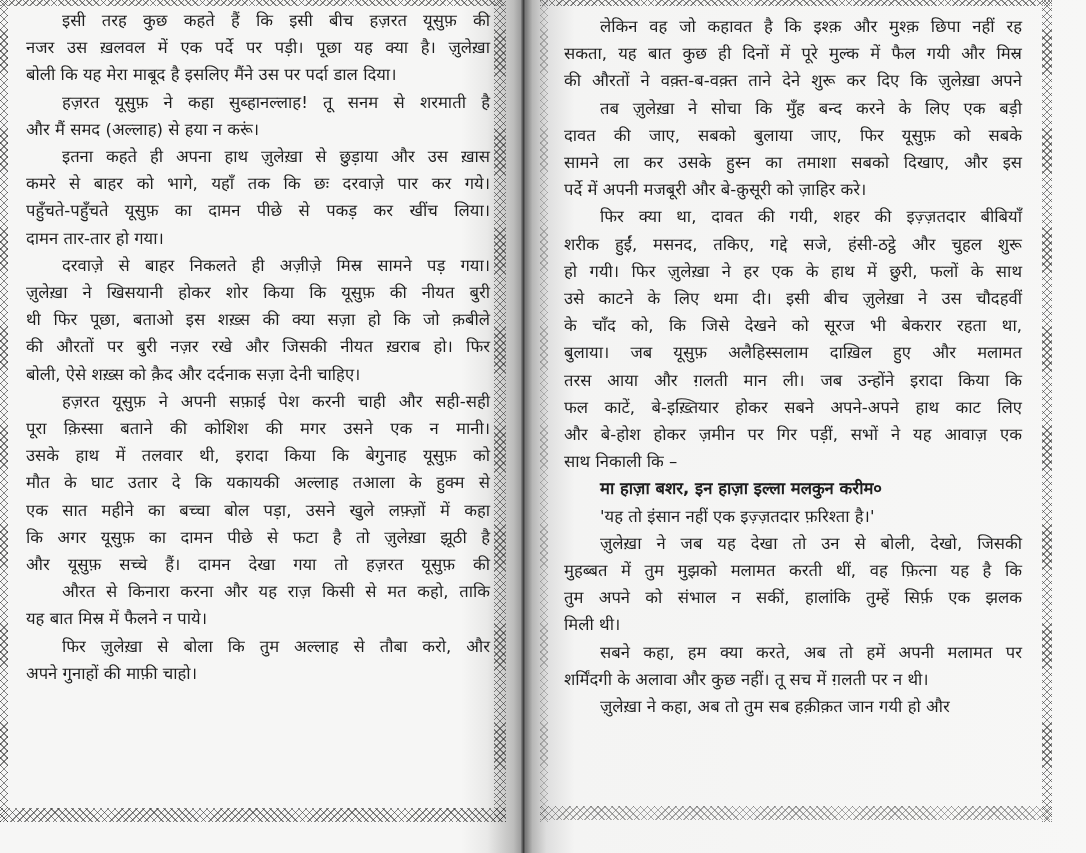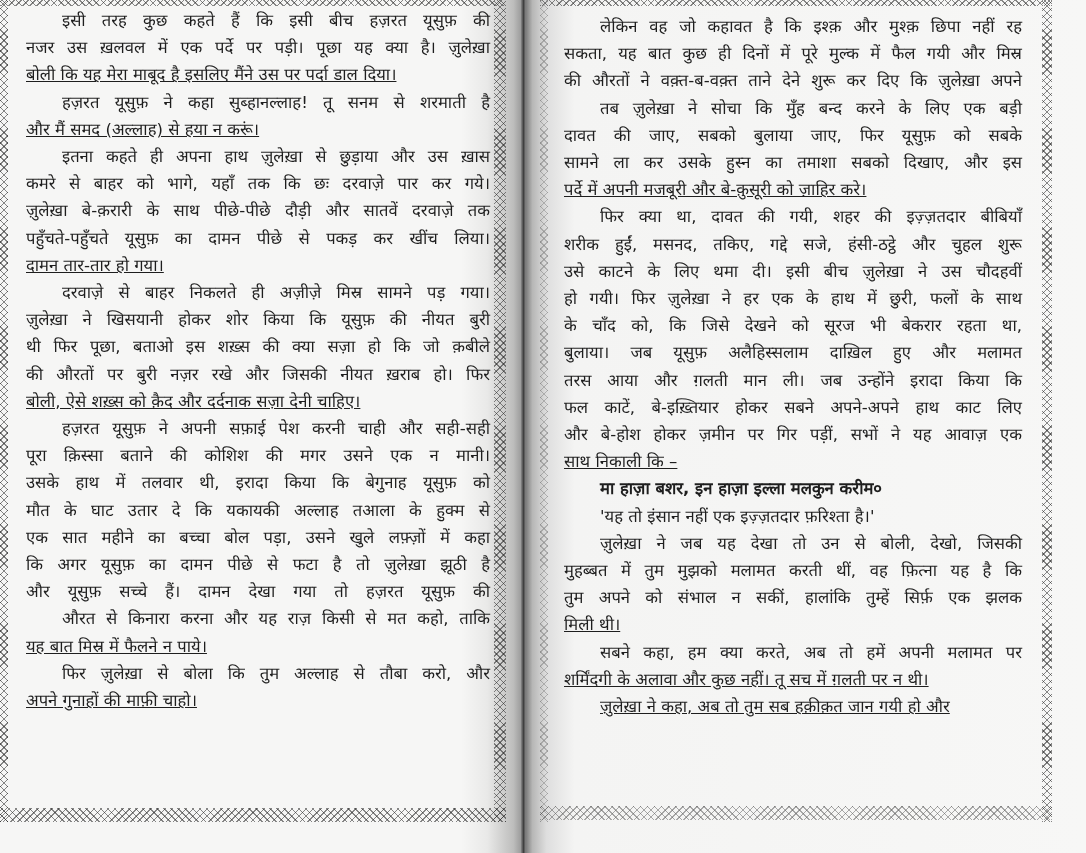--- a/index.html
+++ b/index.html
@@ -36,21 +36,21 @@
   .text-block {
     position: absolute;
     font-size: 16.6px;
     line-height: 27.2px;
     text-align: justify;
   }
   .text-left { left: 26px; top: 7px; width: 464px; }
   .text-right { left: 40px; top: 13px; width: 458px; }
   .para { margin: 0; text-indent: 36px; }
   .line { display: block; text-align: justify; text-align-last: justify; white-space: nowrap; }
-  .line.last { text-align-last: left; text-decoration: underline; }
+  .line.last { text-align-last: left; }
   .para .line:first-child { padding-left: 36px; }
   .para { text-indent: 0; }
   .verse { font-weight: bold; padding-left: 36px; display: block; }
   .quote { padding-left: 36px; display: block; }
 </style>
 </head>
 <body>
 
 <div class="page page-left">
   <div class="hatch" style="left:0;top:0;width:504px;height:6px;"></div>
@@ -63,21 +63,20 @@
         <span class="line">नजर उस ख़लवल में एक पर्दे पर पड़ी। पूछा यह क्या है। ज़ुलेख़ा</span>
         <span class="line last">बोली कि यह मेरा माबूद है इसलिए मैंने उस पर पर्दा डाल दिया।</span>
       </div>
       <div class="para">
         <span class="line">हज़रत यूसुफ़ ने कहा सुब्हानल्लाह! तू सनम से शरमाती है</span>
         <span class="line last">और मैं समद (अल्लाह) से हया न करूं।</span>
       </div>
       <div class="para">
         <span class="line">इतना कहते ही अपना हाथ ज़ुलेख़ा से छुड़ाया और उस ख़ास</span>
         <span class="line">कमरे से बाहर को भागे, यहाँ तक कि छः दरवाज़े पार कर गये।</span>
-        <span class="line">ज़ुलेख़ा बे-क़रारी के साथ पीछे-पीछे दौड़ी और सातवें दरवाज़े तक</span>
         <span class="line">पहुँचते-पहुँचते यूसुफ़ का दामन पीछे से पकड़ कर खींच लिया।</span>
         <span class="line last">दामन तार-तार हो गया।</span>
       </div>
       <div class="para">
         <span class="line">दरवाज़े से बाहर निकलते ही अज़ीज़े मिस्र सामने पड़ गया।</span>
         <span class="line">ज़ुलेख़ा ने खिसयानी होकर शोर किया कि यूसुफ़ की नीयत बुरी</span>
         <span class="line">थी फिर पूछा, बताओ इस शख़्स की क्या सज़ा हो कि जो क़बीले</span>
         <span class="line">की औरतों पर बुरी नज़र रखे और जिसकी नीयत ख़राब हो। फिर</span>
         <span class="line last">बोली, ऐसे शख़्स को क़ैद और दर्दनाक सज़ा देनी चाहिए।</span>
       </div>
@@ -114,22 +113,22 @@
       </div>
       <div class="para">
         <span class="line">तब ज़ुलेख़ा ने सोचा कि मुँह बन्द करने के लिए एक बड़ी</span>
         <span class="line">दावत की जाए, सबको बुलाया जाए, फिर यूसुफ़ को सबके</span>
         <span class="line">सामने ला कर उसके हुस्न का तमाशा सबको दिखाए, और इस</span>
         <span class="line last">पर्दे में अपनी मजबूरी और बे-क़ुसूरी को ज़ाहिर करे।</span>
       </div>
       <div class="para">
         <span class="line">फिर क्या था, दावत की गयी, शहर की इज़्ज़तदार बीबियाँ</span>
         <span class="line">शरीक हुईं, मसनद, तकिए, गद्दे सजे, हंसी-ठट्ठे और चुहल शुरू</span>
+        <span class="line">हो गयी। फिर ज़ुलेख़ा ने हर एक के हाथ में छुरी, फलों के साथ</span>
         <span class="line">उसे काटने के लिए थमा दी। इसी बीच ज़ुलेख़ा ने उस चौदहवीं</span>
-        <span class="line">हो गयी। फिर ज़ुलेख़ा ने हर एक के हाथ में छुरी, फलों के साथ</span>
         <span class="line">के चाँद को, कि जिसे देखने को सूरज भी बेकरार रहता था,</span>
         <span class="line">बुलाया। जब यूसुफ़ अलैहिस्सलाम दाख़िल हुए और मलामत</span>
         <span class="line">तरस आया और ग़लती मान ली। जब उन्होंने इरादा किया कि</span>
         <span class="line">फल काटें, बे-इख़्तियार होकर सबने अपने-अपने हाथ काट लिए</span>
         <span class="line">और बे-होश होकर ज़मीन पर गिर पड़ीं, सभों ने यह आवाज़ एक</span>
         <span class="line last">साथ निकाली कि –</span>
       </div>
       <span class="verse">मा हाज़ा बशर, इन हाज़ा इल्ला मलकुन करीम०</span>
       <span class="quote">'यह तो इंसान नहीं एक इज़्ज़तदार फ़रिश्ता है।'</span>
       <div class="para">

